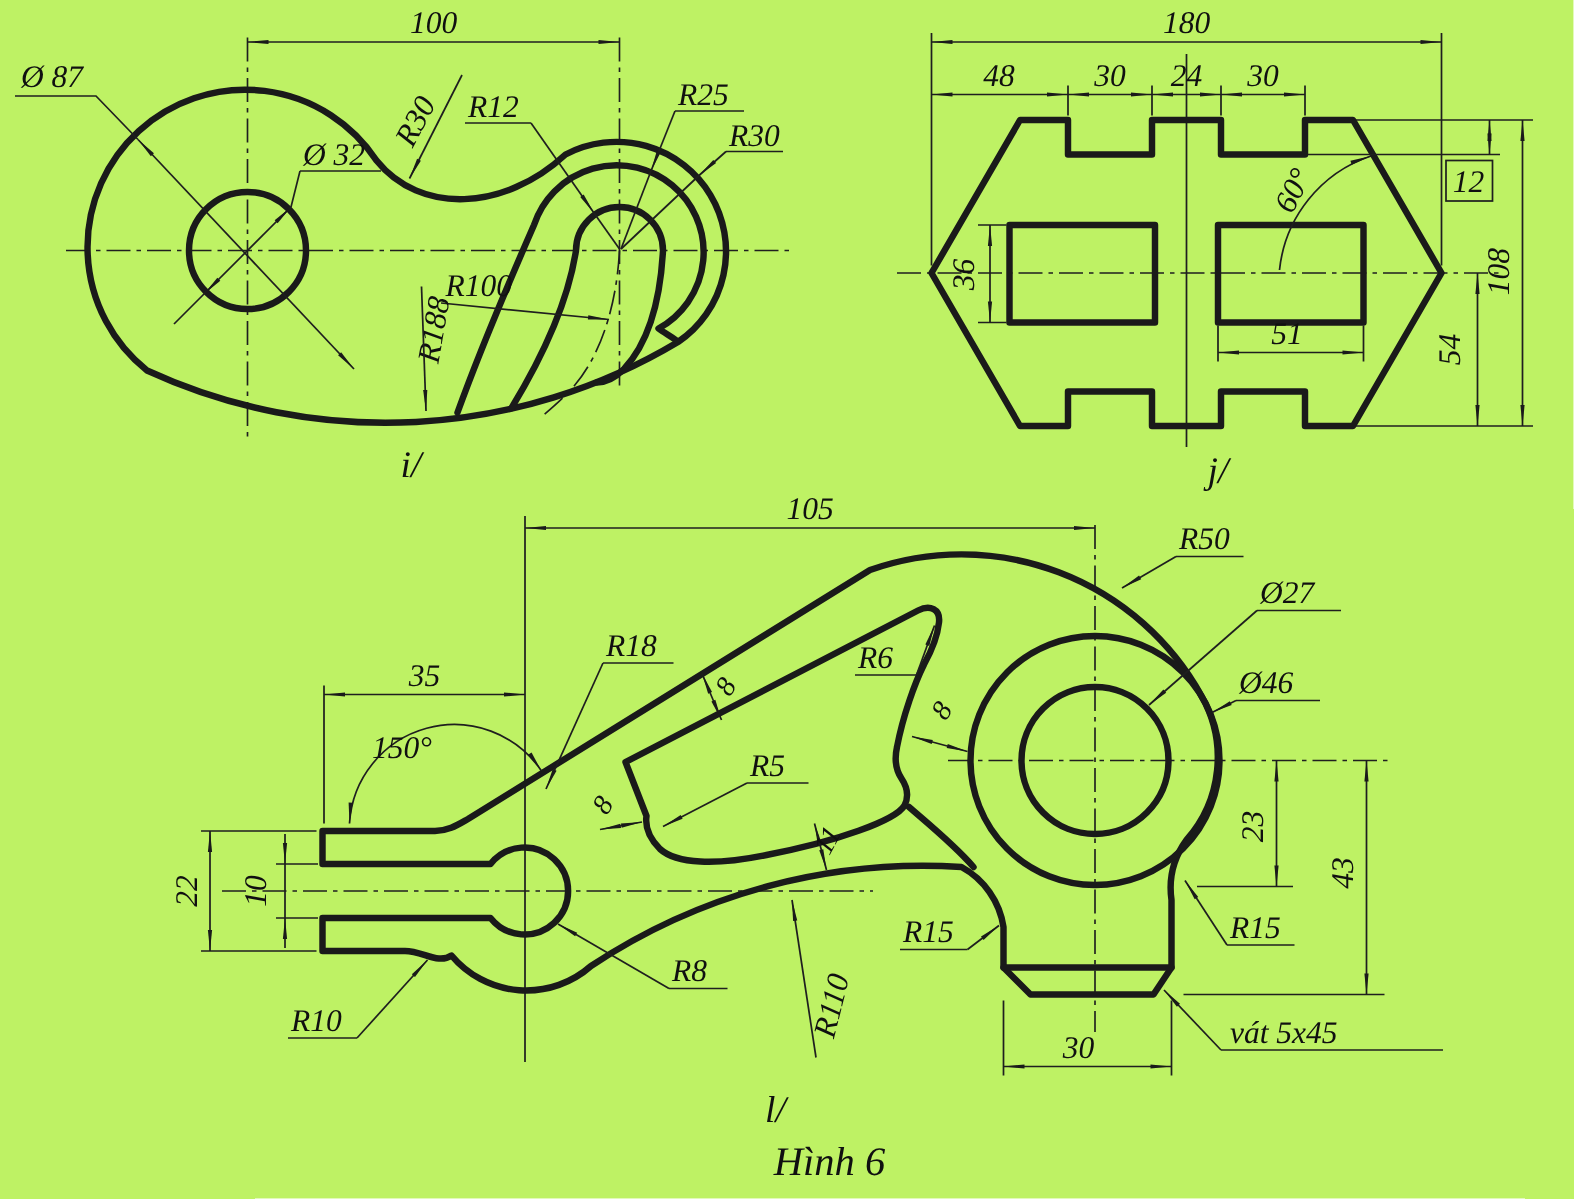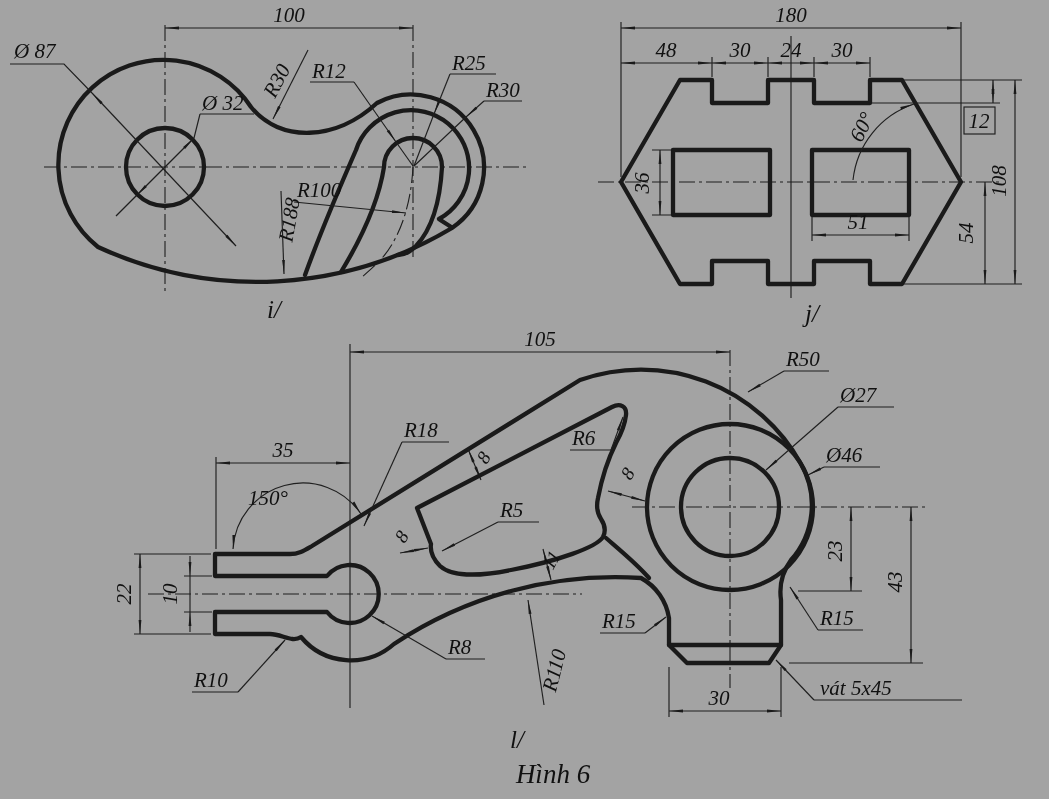--- a/index.html
+++ b/index.html
@@ -1,16 +1,16 @@
 <!DOCTYPE html>
 <html><head>
 <meta charset="utf-8">
 <style>
   html,body{margin:0;padding:0;background:#ffffff;}
-  .page{width:1049px;height:799px;position:relative;background:#a3a3a3;overflow:hidden;}
+  .page{width:1049px;height:799px;position:relative;background:#bef264;overflow:hidden;}
   svg{display:block;}
   .o{fill:none;stroke:#1a1a1a;stroke-width:4.3;stroke-linejoin:round;stroke-linecap:round;}
   .t{fill:none;stroke:#1f1f1f;stroke-width:1.15;stroke-linecap:butt;}
   .c{fill:none;stroke:#1f1f1f;stroke-width:1.1;stroke-dasharray:16 4 3 4;}
   .da{marker-start:url(#arw);marker-end:url(#arw);}
   .de{marker-end:url(#arw);}
   text{font-family:"Liberation Serif","DejaVu Serif",serif;font-style:italic;fill:#101010;}
   .dim{font-size:21px;}
   .sm{font-size:19px;}
   .lab{font-size:25px;}

